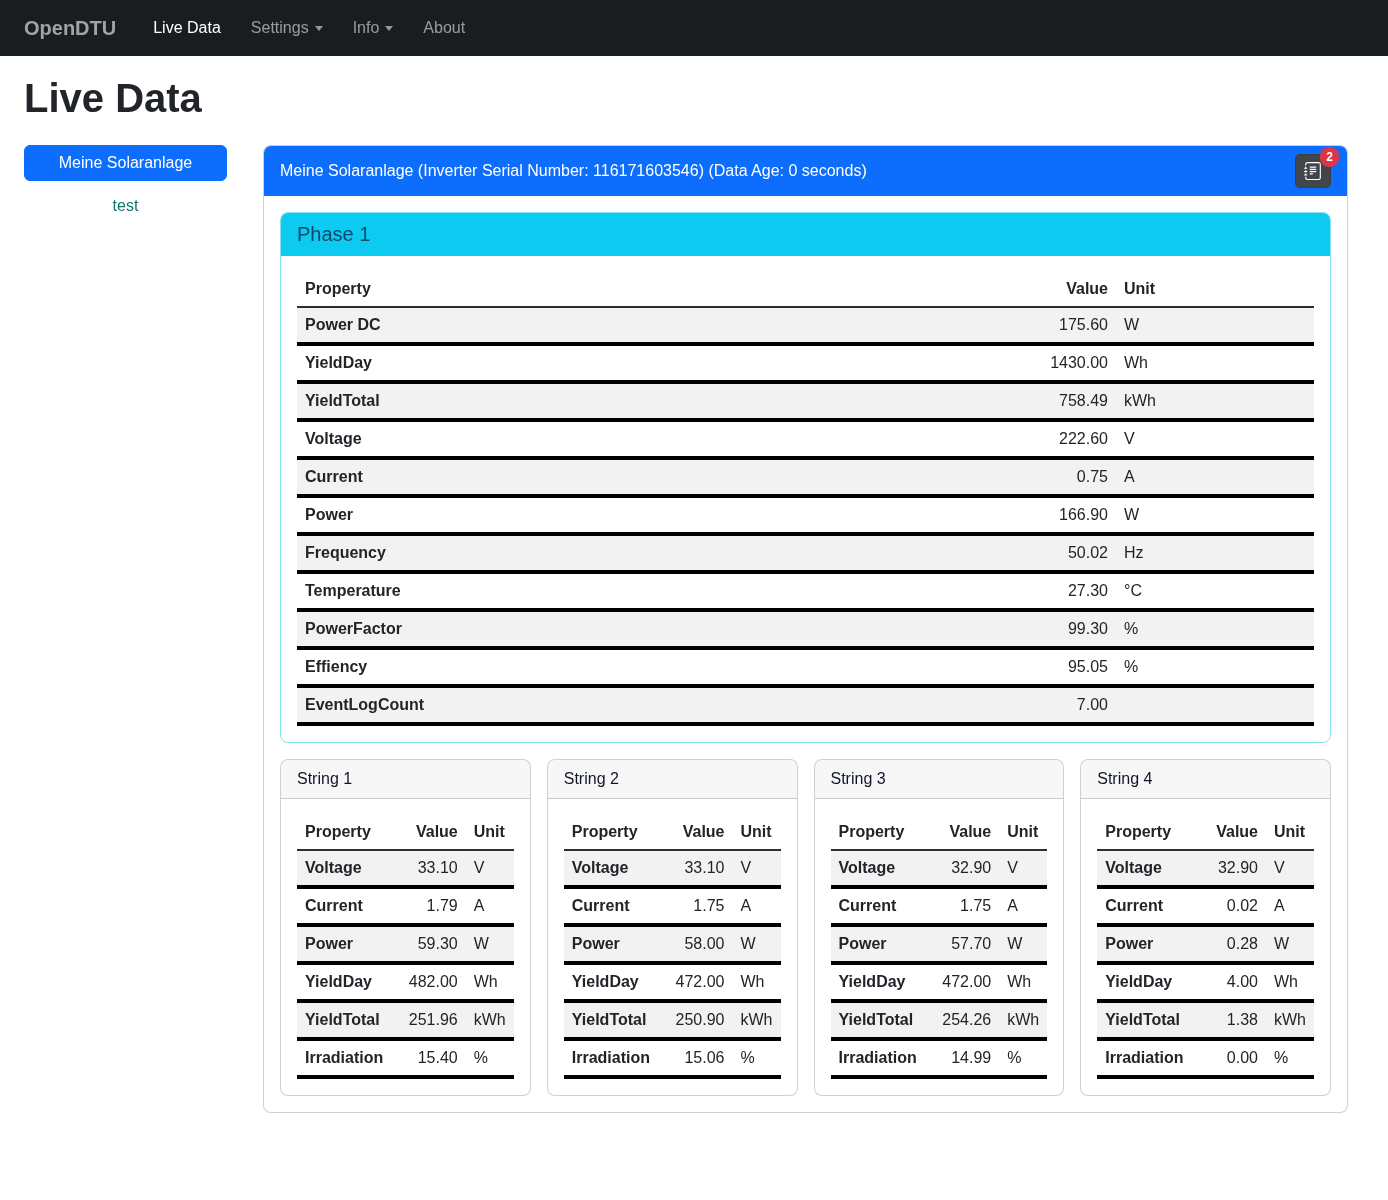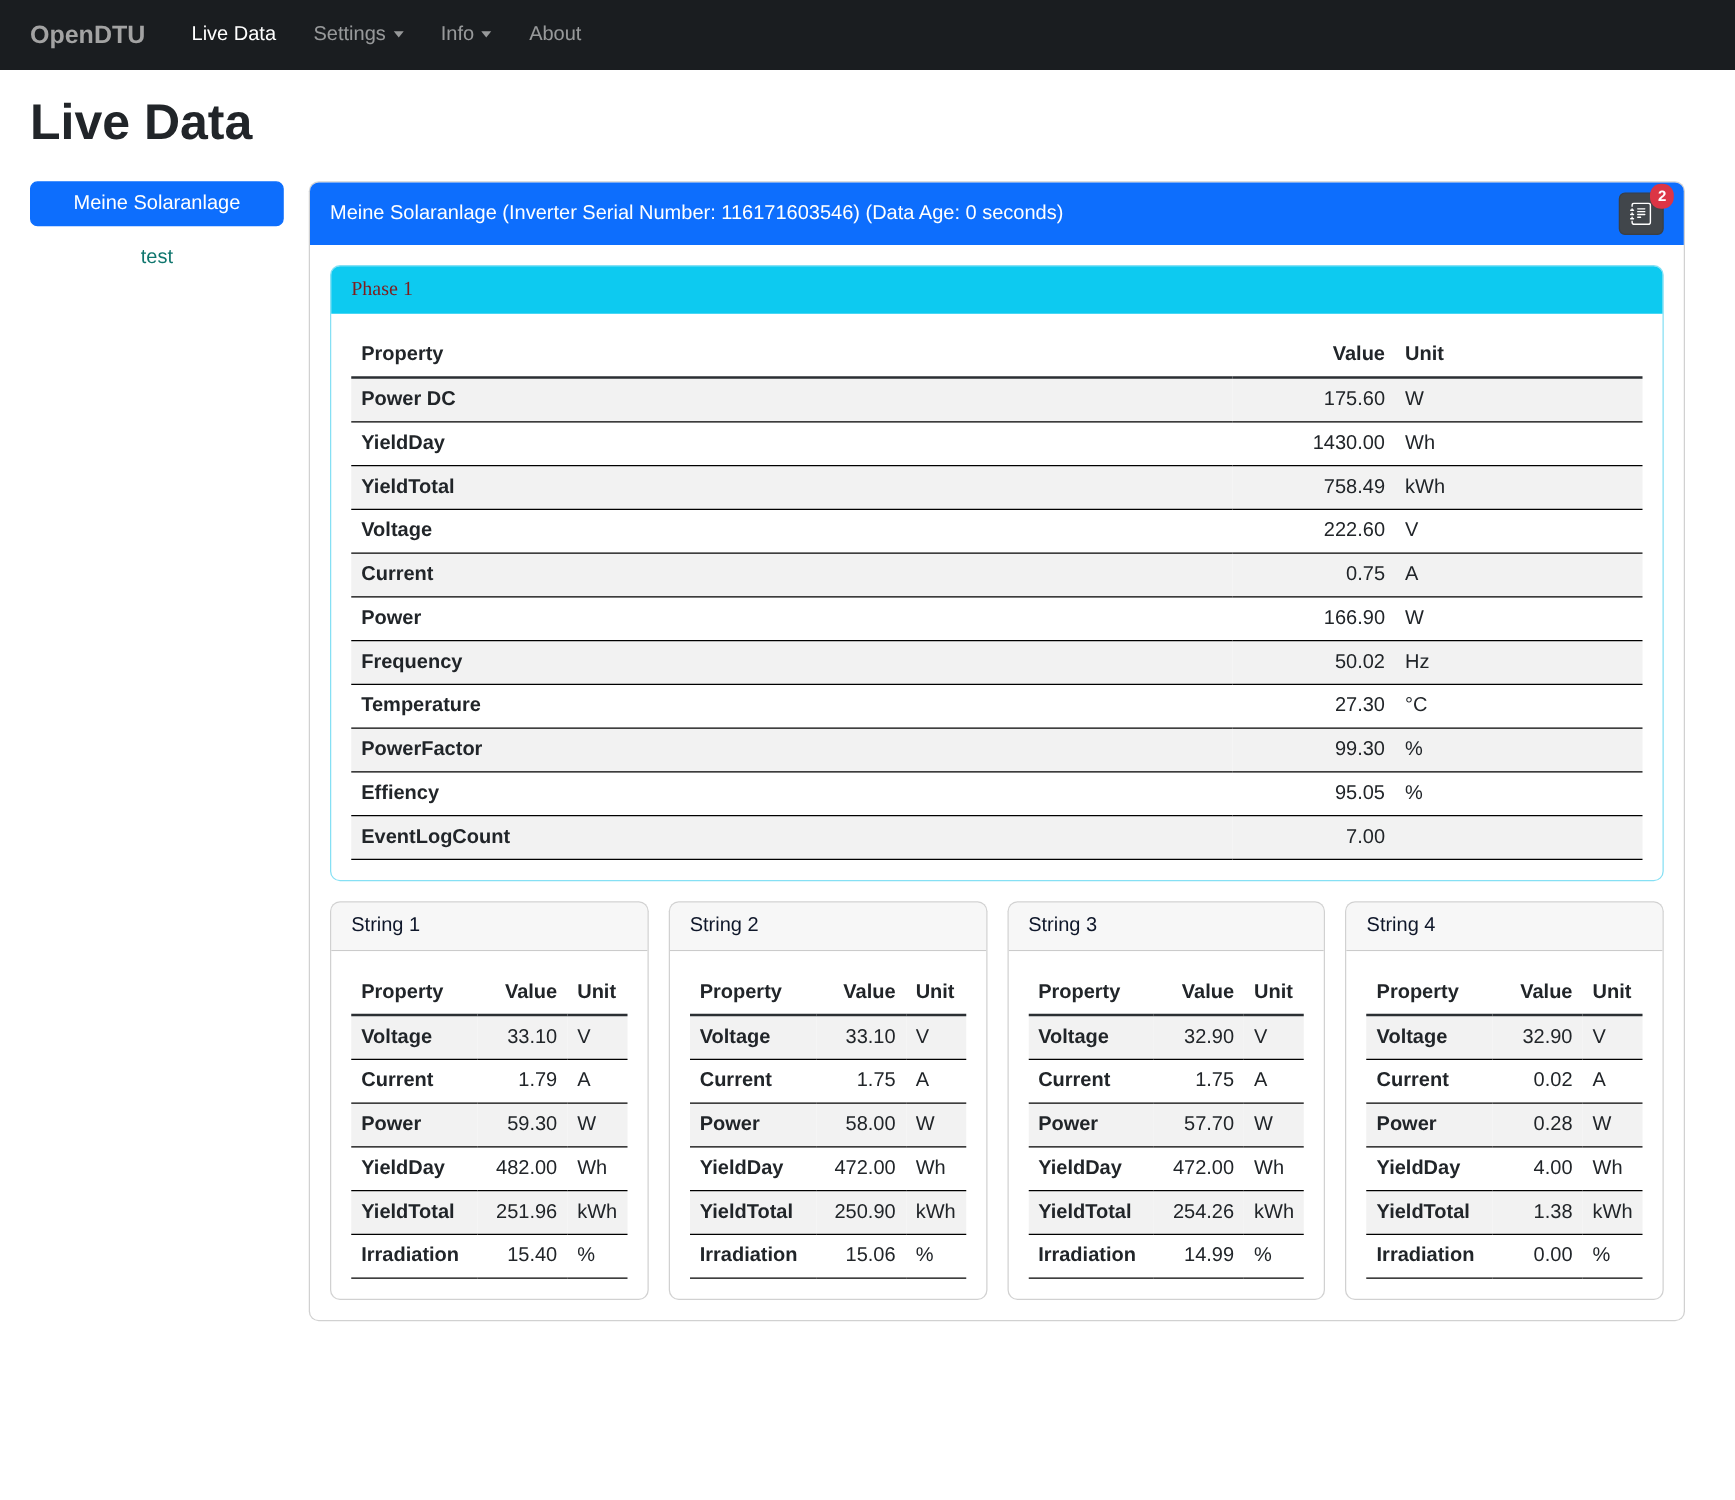--- a/index.html
+++ b/index.html
@@ -9,44 +9,44 @@
   
   .navbar { background: #1a1d20; height: 56px; display: flex; align-items: center; padding: 0 14px; }
   .navbar .brand { color: #a3a3a3; font-size: 20px; font-weight: 600; margin: 0 22px 0 10px; cursor: pointer; }
   .nav-item { color: rgba(255,255,255,.55); font-size: 16px; padding: 8px 15px; cursor: pointer; white-space: nowrap; }
   .nav-item.active { color: #fff; font-weight: 500; }
   .caret { display: inline-block; width: 0; height: 0; border-left: 4px solid transparent; border-right: 4px solid transparent; border-top: 5px solid currentColor; margin-left: 6px; vertical-align: 2px; }
 
   
   .page { padding: 14px 40px 24px 24px; }
   .page-title { font-size: 40px; font-weight: 700; color: #212529; margin: 6px 0 24px 0; }
-  .layout { display: flex; align-items: flex-start; gap: 20px; }
+  .layout { display: flex; align-items: flex-start; gap: 36px; }
   .sidebar { flex: 0 0 203px; width: 203px; }
   .btn-inverter { display: block; width: 100%; background: #0d6efd; border: 1px solid #0d6efd; color: #fff; font-size: 16px; font-family: inherit; padding: 8px 12px; border-radius: 6px; text-align: center; cursor: pointer; }
   .sidebar-link { display: block; text-align: center; color: #0f766e; margin-top: 16px; font-size: 16px; text-decoration: none; cursor: pointer; }
   .main { flex: 1 1 auto; }
 
   
   .card { background: #fff; border: 1px solid rgba(0,0,0,.18); border-radius: 8px; }
   .card-header-primary { background: #0d6efd; color: #fff; border-radius: 7px 7px 0 0; padding: 7px 16px; display: flex; align-items: center; justify-content: space-between; min-height: 50px; }
   .card-header-primary .header-text { font-size: 16px; }
   .card-body { padding: 16px; }
 
   .eventlog-btn { position: relative; background: #41464b; border: 1px solid #3a3f44; border-radius: 5px; width: 36px; height: 34px; display: flex; align-items: center; justify-content: center; cursor: pointer; }
   .eventlog-btn svg { display: block; }
   .badge-count { position: absolute; top: -8px; right: -9px; background: #dc3545; color: #fff; font-size: 12px; line-height: 1; padding: 4px 6px; border-radius: 9px; font-weight: 700; }
 
   .phase-card { border: 1px solid #86e0f4; border-radius: 8px; }
-  .phase-header { background: #0dcaf0; color: #7f1d1d; padding: 10px 16px; border-radius: 7px 7px 0 0; font-size: 16px; font-family: Liberation Serif, serif; }
+  .phase-header { background: #0dcaf0; color: #0c4a6e; padding: 10px 16px; border-radius: 7px 7px 0 0; font-size: 20px; }
 
   
   table { width: 100%; border-collapse: collapse; font-size: 16px; }
   th, td { padding: 8px; text-align: left; vertical-align: middle; }
   thead th { font-weight: 700; border-bottom: 2px solid #2b2f33; }
-  tbody tr { border-bottom: 1px solid #000000; }
+  tbody tr { border-bottom: 4px solid #000000; }
   tbody tr:nth-child(odd) { background: #f2f2f2; }
   .prop { font-weight: 700; }
   .val { text-align: right; }
   .unit { text-align: left; }
   .main-table th.col-val { width: 130px; }
   .main-table th.col-unit { width: 198px; }
   .string-table th.col-val { width: 72px; }
   .string-table th.col-unit { width: 48px; }
 
   

